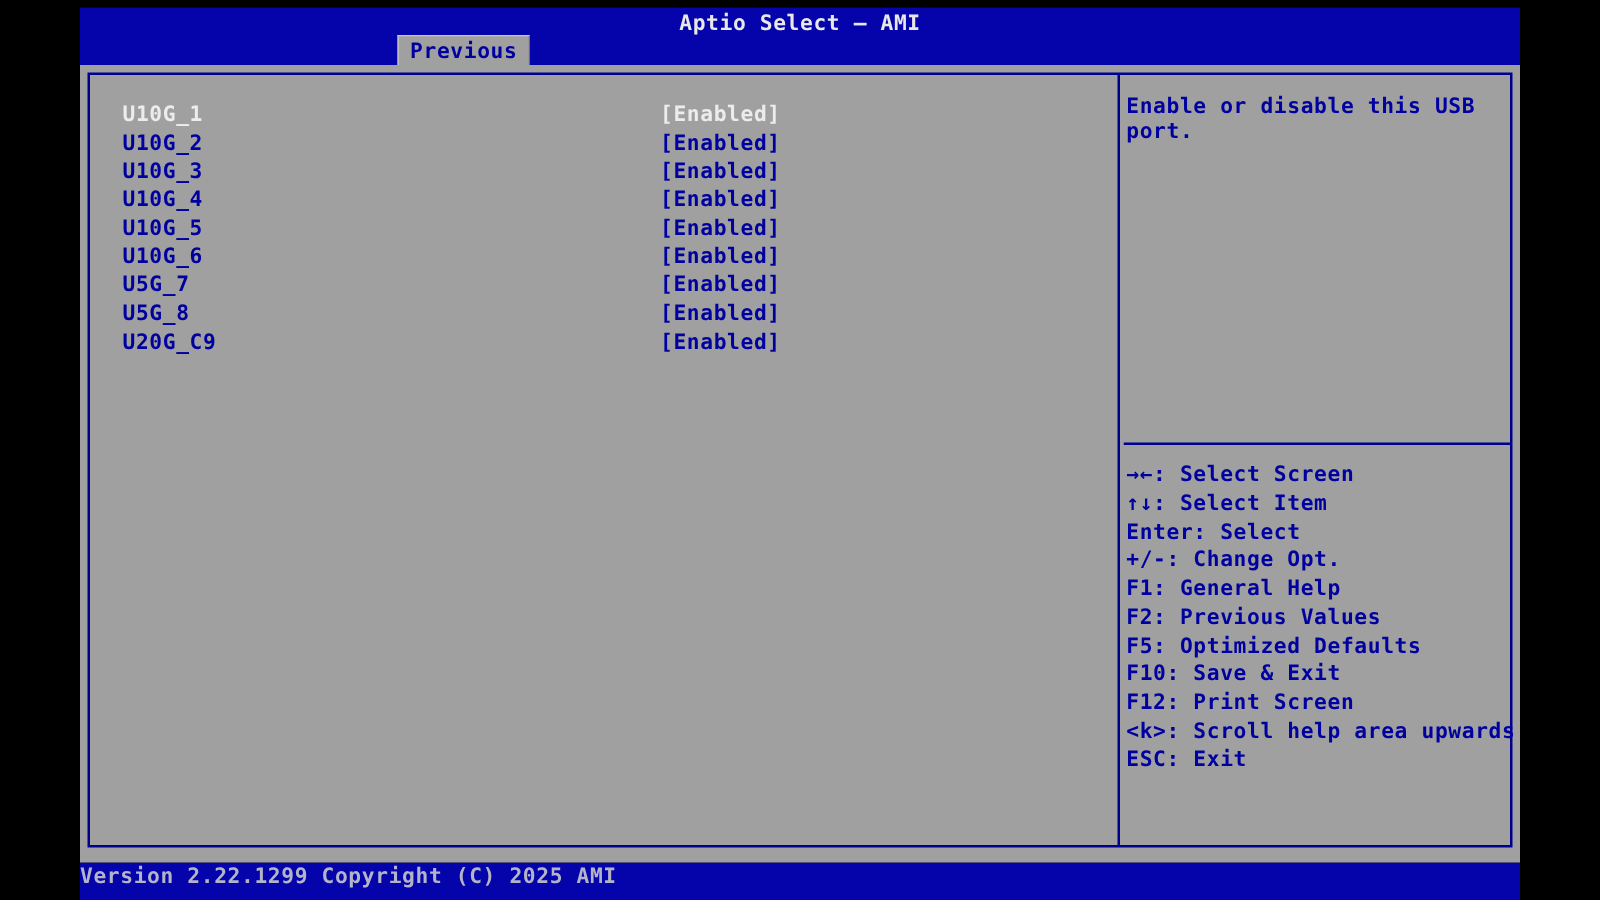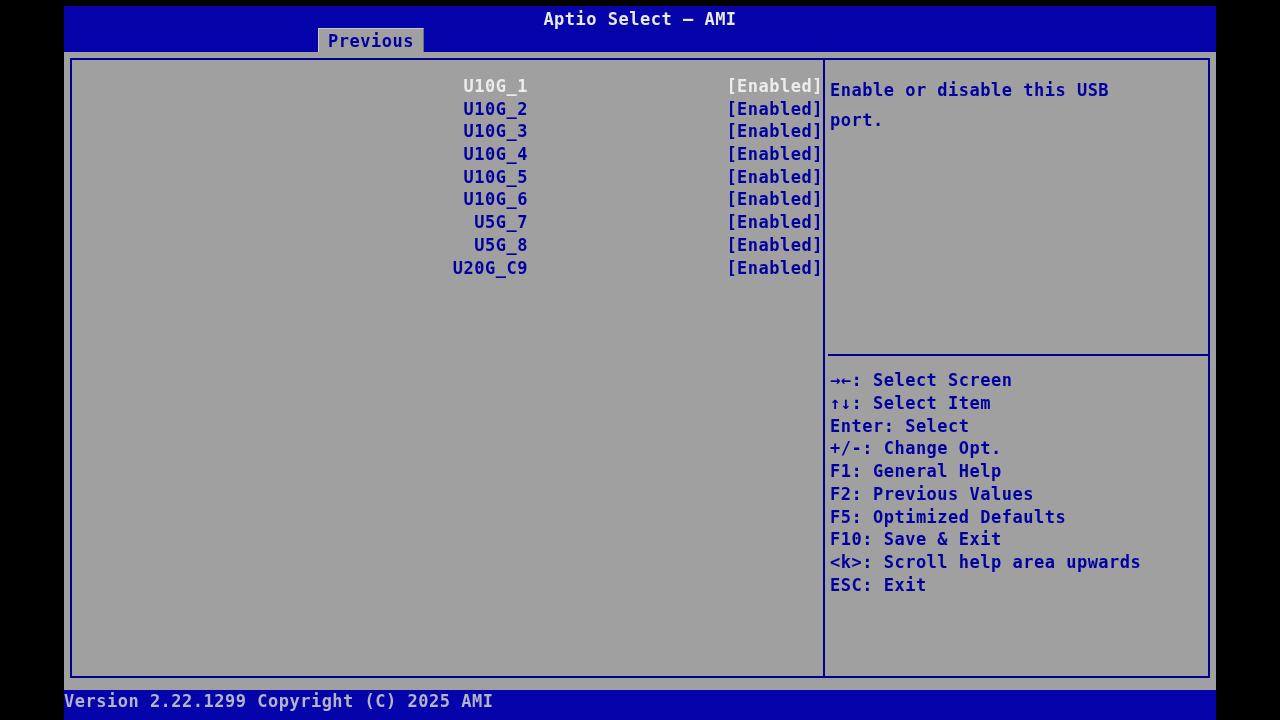--- a/index.html
+++ b/index.html
@@ -52,24 +52,23 @@
     background: #a0a0a0;
   }
   .main-panel {
     position: absolute;
     left: 6px; top: 6px;
     width: 1140px; height: 620px;
     border: 2px solid #000090;
     display: flex;
   }
   .left-pane {
-    width: 751px;
-    flex: none;
-    padding-top: 15px;
-    text-align: right;
+    width: 822px;
+    flex: none;
+    padding-top: 21px;
   }
   .menu-row {
     display: flex;
     height: 22.7px;
     line-height: 22.7px;
     padding-left: 26px;
     color: #0000a0;
     font-weight: bold;
     cursor: default;
   }
@@ -81,21 +80,21 @@
     background: #000090;
   }
   .right-pane {
     position: relative;
     flex: 1;
     padding: 15px 4px 0 5px;
   }
   .help-text {
     color: #0000a0;
     font-weight: bold;
-    line-height: 30px;
+    line-height: 20px;
     max-width: 320px;
   }
   .h-divider {
     position: absolute;
     left: 3px; right: 0; top: 294px;
     height: 2px;
     background: #000090;
   }
   .legend {
     position: absolute;
@@ -198,20 +197,21 @@
             <li class="legend-line">+/-: Change Opt.</li>
 
             <li class="legend-line">F1: General Help</li>
 
             <li class="legend-line">F2: Previous Values</li>
 
             <li class="legend-line">F5: Optimized Defaults</li>
 
             <li class="legend-line">F10: Save &amp; Exit</li>
 
+            <li class="legend-line">F12: Print Screen</li>
 
             <li class="legend-line">&lt;k&gt;: Scroll help area upwards</li>
 
 
             <li class="legend-line">ESC: Exit</li>
 
         </ul>
       </div>
 
     </div>

